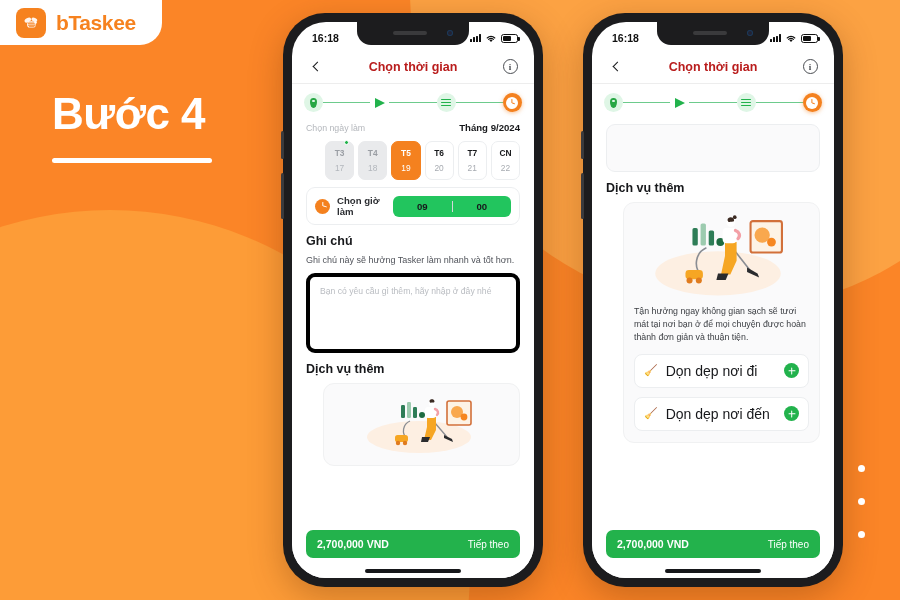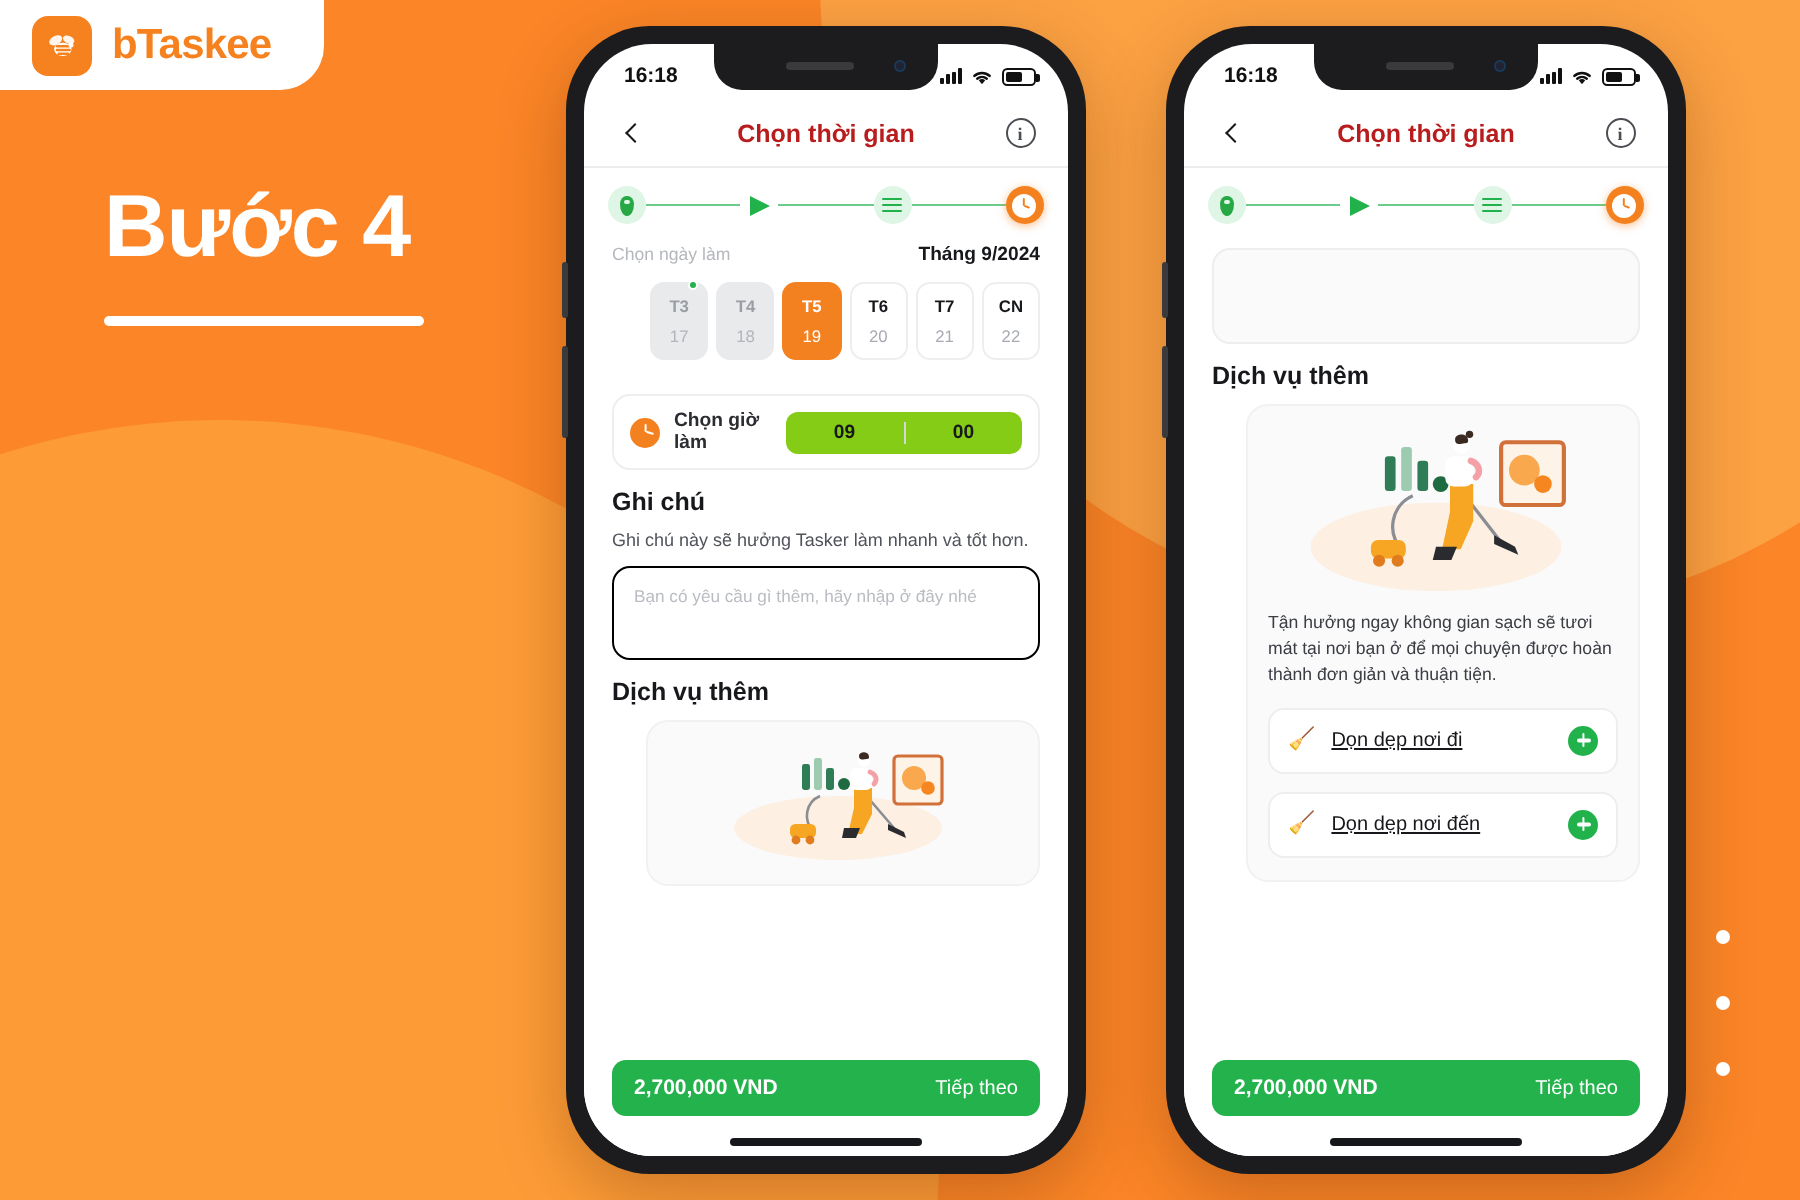--- a/index.html
+++ b/index.html
@@ -254,50 +254,50 @@
   .date-cell.past .d-num { color: #b2b6bc; }
   .date-cell.sel .d-dow, .date-cell.sel .d-num { color: #fff; }
   .d-dot {
     position: absolute; right: 4px; top: -2px;
     width: 5px; height: 5px; border-radius: 50%;
     background: #22B24C; border: 1.2px solid #fff;
   }
 
   
   .timebar {
-    margin-top: 17px;
+    margin-top: 7px;
     background: #FFFFFF; border: 1px solid #eceef0;
     border-radius: 9px;
     display: flex; align-items: center;
     padding: 7px 8px; gap: 7px;
   }
   .t-clock {
     width: 15px; height: 15px; border-radius: 50%;
     background: #F4811F; flex: none; position: relative;
   }
   .t-clock::before, .t-clock::after {
     content:""; position:absolute; background:#fff; border-radius:1px;
     left:50%; top:50%; transform-origin:0 0;
   }
   .t-clock::before { width:4.4px; height:1.4px; transform: rotate(-90deg) translate(0,-0.7px); }
   .t-clock::after  { width:3.6px; height:1.4px; transform: rotate(18deg) translate(0,-0.7px); }
   .t-label { font-size: 9.6px; font-weight: bold; color: #2b2d31; flex: 1; }
   .t-box {
-    background: #84cc16; border-radius: 6px;
+    background: #22c55e; border-radius: 6px;
     display: flex; align-items: flex-end;
     padding: 5px 0; width: 118px;
   }
   .t-val { flex: 1; text-align: center; font-size: 9.6px; font-weight: bold; color: #17181b; }
   .t-sep { width: 1px; height: 11px; background: #d4d7da; }
 
   
   .note-sub { font-size: 9px; color: #50535a; margin: 1px 0 8px; }
   .note-box {
-    border: 1px solid #000000; border-radius: 9px;
-    background: #fff; height: 47px;
+    border: 4px solid #000000; border-radius: 9px;
+    background: #fff; height: 80px;
     padding: 9px 10px;
     font-size: 8.6px; color: #b9bcc1;
   }
   .ghost-card {
     border: 1px solid #eceef0; border-radius: 9px;
     background: #FAFAFB; height: 48px;
     margin-top: 2px;
   }
 
   
@@ -317,21 +317,21 @@
     font-size: 8.8px; color: #3a3d42; line-height: 1.5;
     margin-top: 6px;
   }
   .svc-item {
     margin-top: 9px;
     background: #fff; border: 1px solid #eceef0;
     border-radius: 8px;
     display: flex; align-items: center; gap: 8px;
     padding: 8px 9px;
   }
-  .svc-item-label { flex: 1; font-size: 10px; color: #17181b; text-decoration: underline; }
+  .svc-item-label { flex: 1; font-size: 14px; color: #17181b; }
   .plus-btn {
     width: 15px; height: 15px; border-radius: 50%;
     background: #22B24C; flex: none; position: relative;
   }
   .plus-btn::before, .plus-btn::after {
     content:""; position:absolute; left:50%; top:50%;
     background:#fff; border-radius:1px; transform: translate(-50%,-50%);
   }
   .plus-btn::before { width: 7px; height: 1.6px; }
   .plus-btn::after  { width: 1.6px; height: 7px; }

